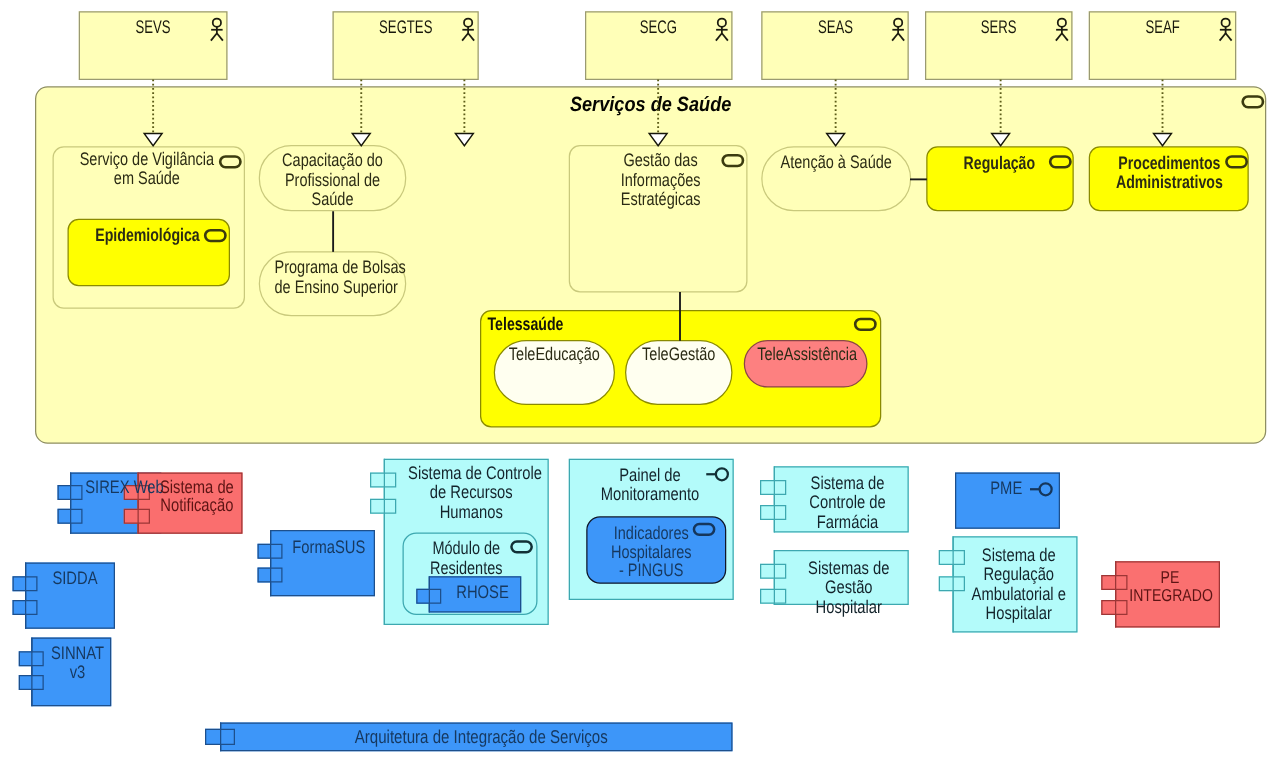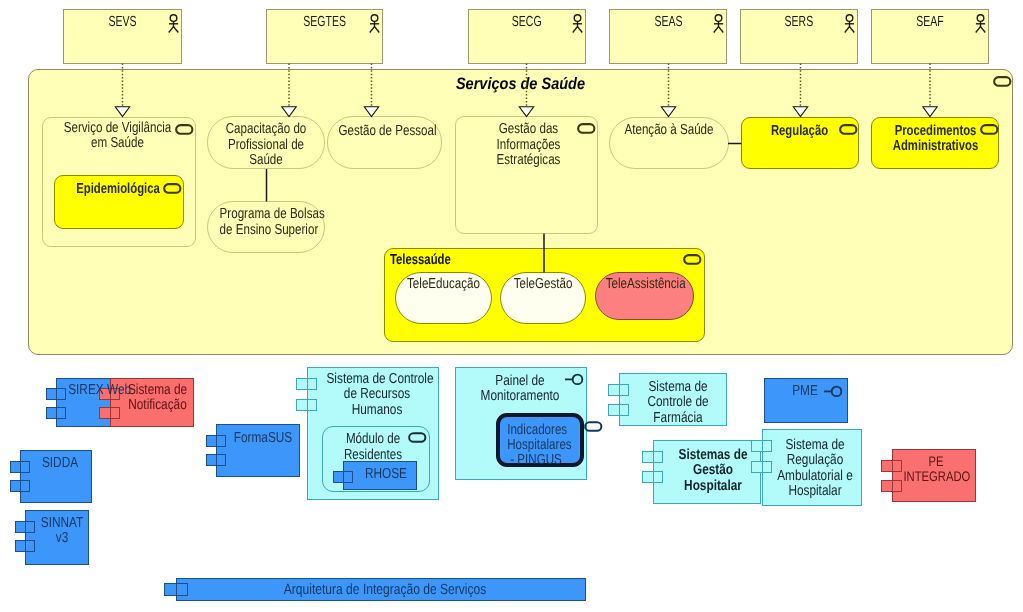--- a/index.html
+++ b/index.html
@@ -179,23 +179,20 @@
   </div>
 
   <div class="node svc pale" style="left:207px;top:201px;width:118px;height:52px;border-radius:26px;">
     <div class="tx" style="top:5px;"><i>Programa de Bolsas</i><br><i>de Ensino Superior</i></div>
   </div>
 
   <div class="node svc pale" style="left:207px;top:116px;width:118px;height:53px;border-radius:26px;">
     <div class="tx" style="top:5px;"><i>Capacitação do</i><br><i>Profissional de</i><br><i>Saúde</i></div>
   </div>
 
-  <div class="node svc pale" style="left:327px;top:116px;width:115px;height:53px;border-radius:26px;">
-    <div class="tx" style="top:6.5px;left:0;right:8px;"><i>Gestão de Pessoal</i></div>
-  </div>
 
   <div class="node svc pale" style="left:455px;top:116px;width:143px;height:118px;">
     <div class="tx" style="top:5px;left:4px;right:0;"><i>Gestão das</i><br><i>Informações</i><br><i>Estratégicas</i></div>
     <svg class="svcicon" style="position:absolute;left:120.6px;top:6.2px;" width="19" height="12" viewBox="0 0 19 12">
       <rect x="1.15" y="1.15" width="16.2" height="8.6" rx="4.3" ry="4.3" fill="none" stroke="#3b3b0f" stroke-width="2.1"></rect>
     </svg>
   </div>
 
   <div class="node svc none" style="left:609px;top:117px;width:120px;height:52px;border-radius:26px;">
     <div class="tx" style="top:5px;"><i>Atenção à Saúde</i></div>
@@ -221,21 +218,21 @@
     <svg class="svcicon" style="position:absolute;left:298.1px;top:4.6px;" width="19" height="12" viewBox="0 0 19 12">
       <rect x="1.15" y="1.15" width="16.2" height="8.6" rx="4.3" ry="4.3" fill="none" stroke="#3b3b0f" stroke-width="2.1"></rect>
     </svg>
   </div>
   <div class="node svc cream" style="left:395px;top:272px;width:97px;height:52px;border-radius:26px;">
     <div class="tx" style="top:4px;"><i>TeleEducação</i></div>
   </div>
   <div class="node svc cream" style="left:500px;top:272px;width:86px;height:52px;border-radius:26px;">
     <div class="tx" style="top:4px;"><i>TeleGestão</i></div>
   </div>
-  <div class="node svc salmon" style="left:595px;top:272px;width:99px;height:48px;border-radius:26px;">
+  <div class="node svc salmon" style="left:595px;top:272px;width:99px;height:38px;border-radius:26px;">
     <div class="tx" style="top:4px;"><i>TeleAssistência</i></div>
   </div>
 
   <div class="node cmp" style="left:20px;top:378px;width:73px;height:49px;margin-left:36px;">
     <div class="body" style="background:#3d96f9;border:1px solid #1d4f8c;"></div>
     <div class="tab" style="left:-10px;top:10px;width:20px;height:12px;background:#3d96f9;border:1px solid #1d4f8c;"></div>
     <div class="tab" style="left:-10px;top:29px;width:20px;height:12px;background:#3d96f9;border:1px solid #1d4f8c;"></div>
     <div class="edge" style="background:#1d4f8c;"></div>
     <div class="tx" style="top:5px;left:6px;right:0;color:#16385f;"><i>SIREX Web</i></div>
   </div>
@@ -296,36 +293,36 @@
   <div class="node cmp" style="left:455px;top:367px;width:132px;height:113px;">
     <div class="body" style="background:#b3fbfa;border:1px solid #3da8b0;"></div>
     <div class="tx" style="top:7px;left:0;right:2px;color:#13232b;"><i>Painel de</i><br><i>Monitoramento</i></div>
     <svg style="position:absolute;left:109px;top:5.6px;" width="19" height="13" viewBox="0 0 19 13">
       <g stroke="#123036" stroke-width="1.8" fill="none">
         <path d="M1 6.4 H8.6"></path>
           <circle cx="13.5" cy="6.4" r="4.8"></circle>
       </g>
     </svg>
   </div>
-  <div class="node svc" style="left:496px;top:413px;width:88px;height:54px;background:#3d96f9;border:4px solid #0f172a;border-radius:11px;">
+  <div class="node svc" style="left:469px;top:413px;width:112px;height:54px;background:#3d96f9;border:1px solid #0f172a;border-radius:11px;">
     <div class="tx" style="top:5.5px;left:0;right:8px;color:#16385f;font-size:14.5px;line-height:15.3px;"><i>Indicadores</i><br><i>Hospitalares</i><br><i>- PINGUS</i></div>
     <svg class="svcicon" style="position:absolute;left:84px;top:3.5px;" width="19" height="12" viewBox="0 0 19 12">
       <rect x="1.15" y="1.15" width="16.2" height="8.6" rx="4.3" ry="4.3" fill="none" stroke="#15365c" stroke-width="2"></rect>
     </svg>
   </div>
 
   <div class="node cmp" style="left:619px;top:373px;width:108px;height:53px;">
     <div class="body" style="background:#b3fbfa;border:1px solid #3da8b0;"></div>
     <div class="tab" style="left:-11px;top:11px;width:21px;height:12px;background:#b3fbfa;border:1px solid #3da8b0;"></div>
     <div class="tab" style="left:-11px;top:31px;width:21px;height:12px;background:#b3fbfa;border:1px solid #3da8b0;"></div>
     <div class="edge" style="background:#3da8b0;"></div>
     <div class="tx" style="top:7px;left:10px;right:0;color:#13232b;"><i>Sistema de</i><br><i>Controle de</i><br><i>Farmácia</i></div>
   </div>
 
-  <div class="node cmp" style="left:653px;top:440px;width:108px;height:64px;font-weight:bold;">
+  <div class="node cmp" style="left:619px;top:440px;width:108px;height:44px;">
     <div class="body" style="background:#b3fbfa;border:1px solid #3da8b0;"></div>
     <div class="tab" style="left:-11px;top:11px;width:21px;height:12px;background:#b3fbfa;border:1px solid #3da8b0;"></div>
     <div class="tab" style="left:-11px;top:31px;width:21px;height:12px;background:#b3fbfa;border:1px solid #3da8b0;"></div>
     <div class="edge" style="background:#3da8b0;"></div>
     <div class="tx" style="top:8px;left:12px;right:0;color:#13232b;"><i>Sistemas de</i><br><i>Gestão</i><br><i>Hospitalar</i></div>
   </div>
 
   <div class="node cmp" style="left:764px;top:378px;width:84px;height:45px;">
     <div class="body" style="background:#3d96f9;border:1px solid #1d4f8c;"></div>
     <div class="tx" style="top:6px;left:0;right:2px;color:#16385f;"><i>PME</i></div>

